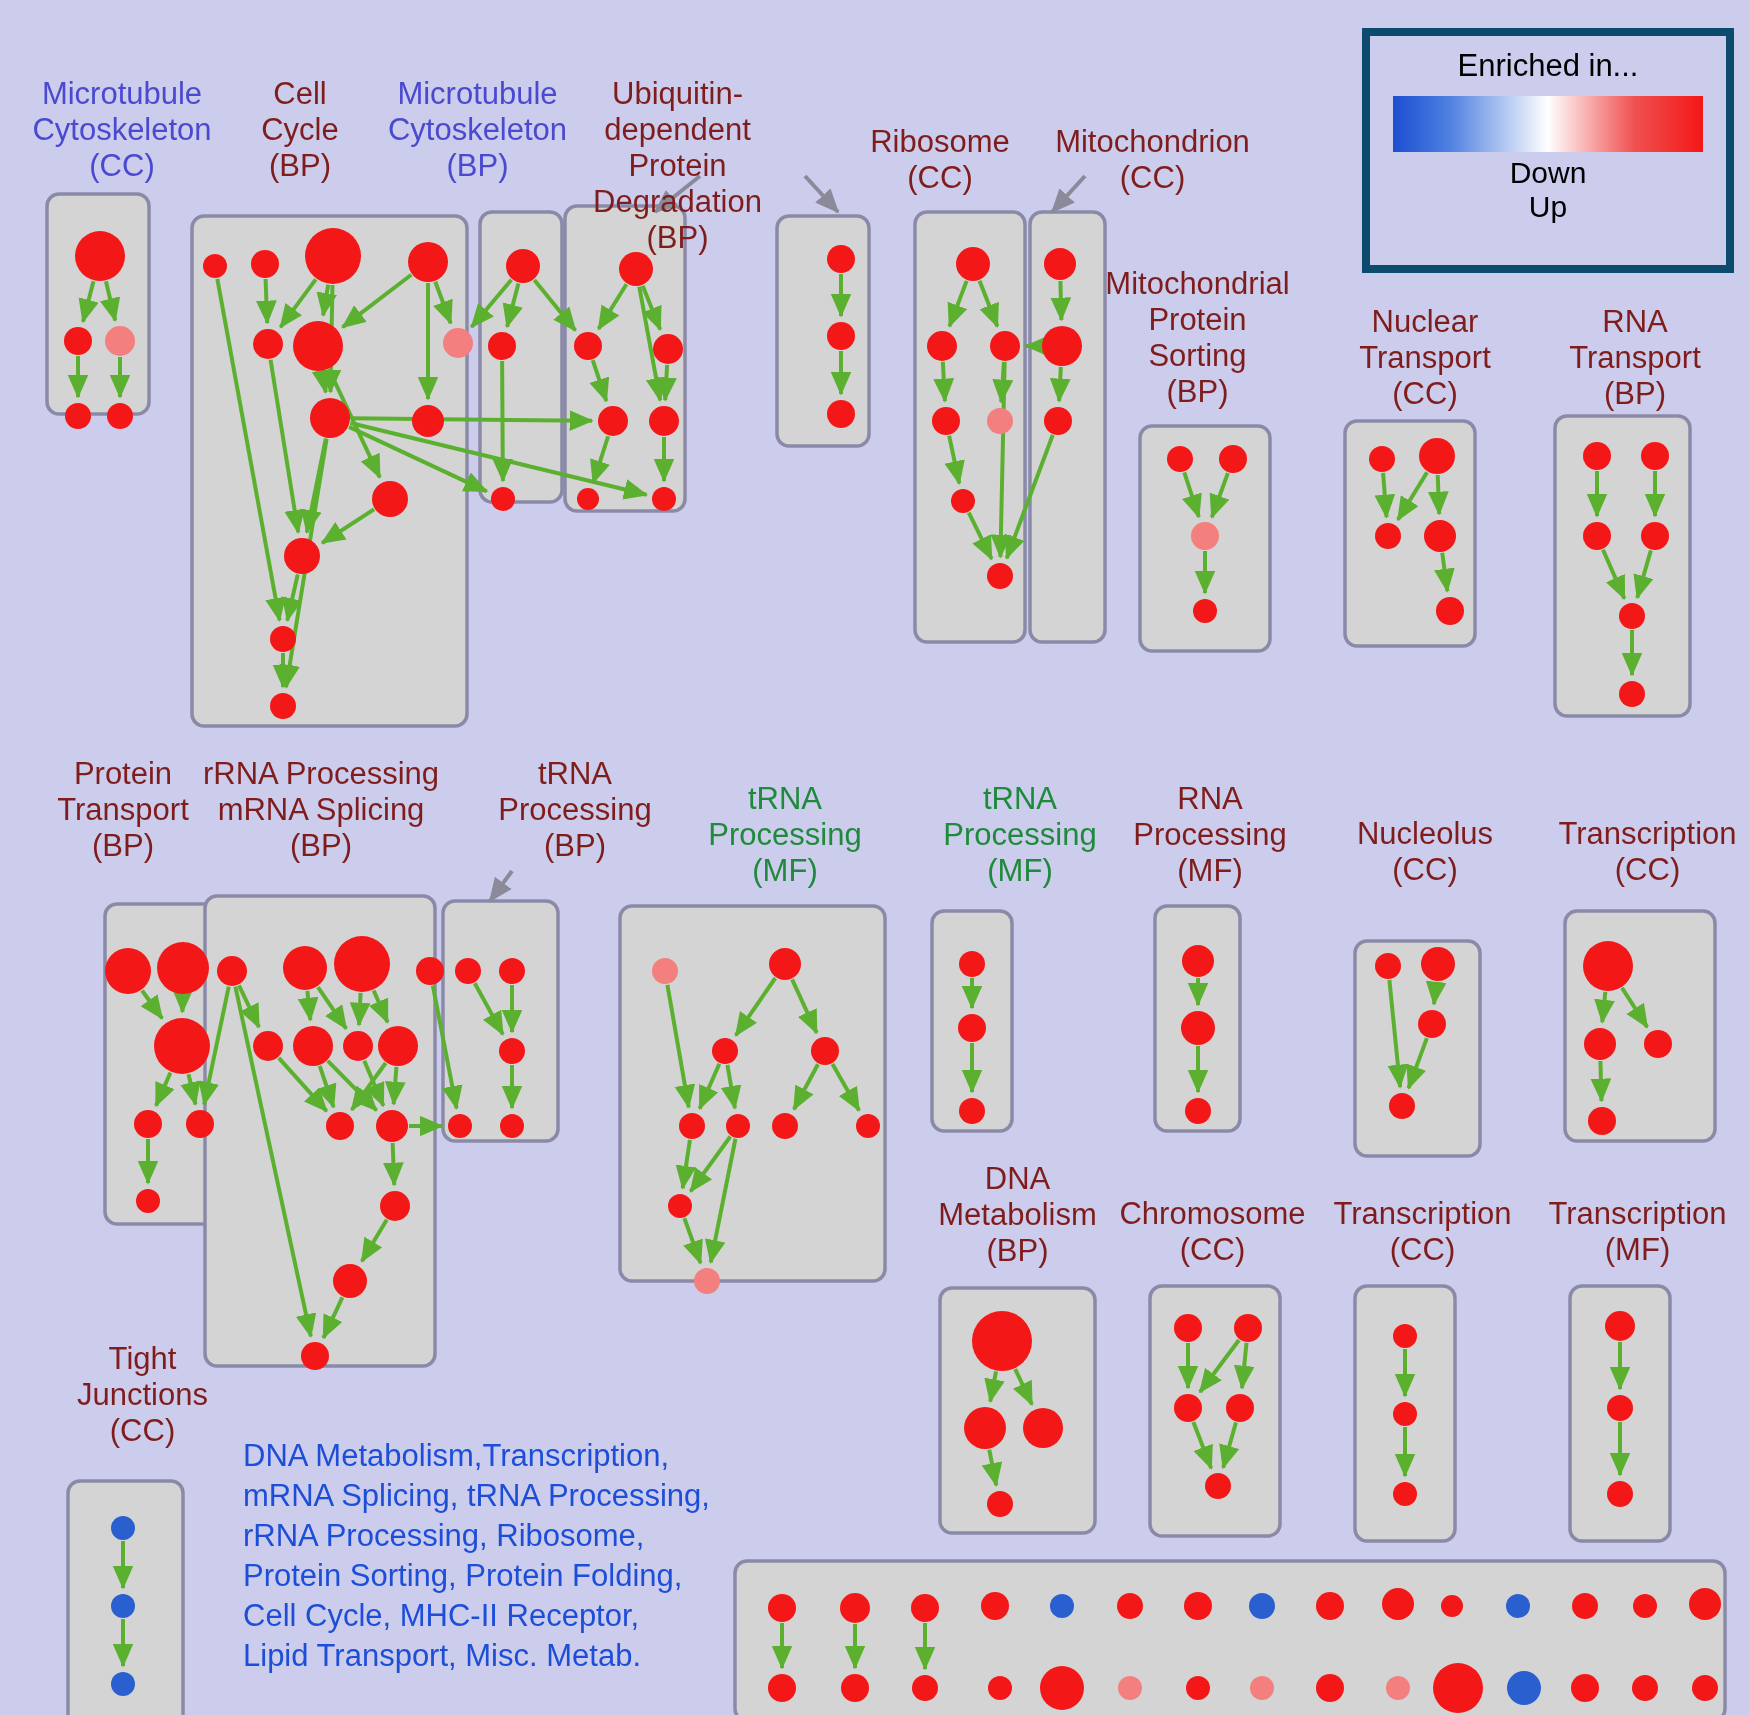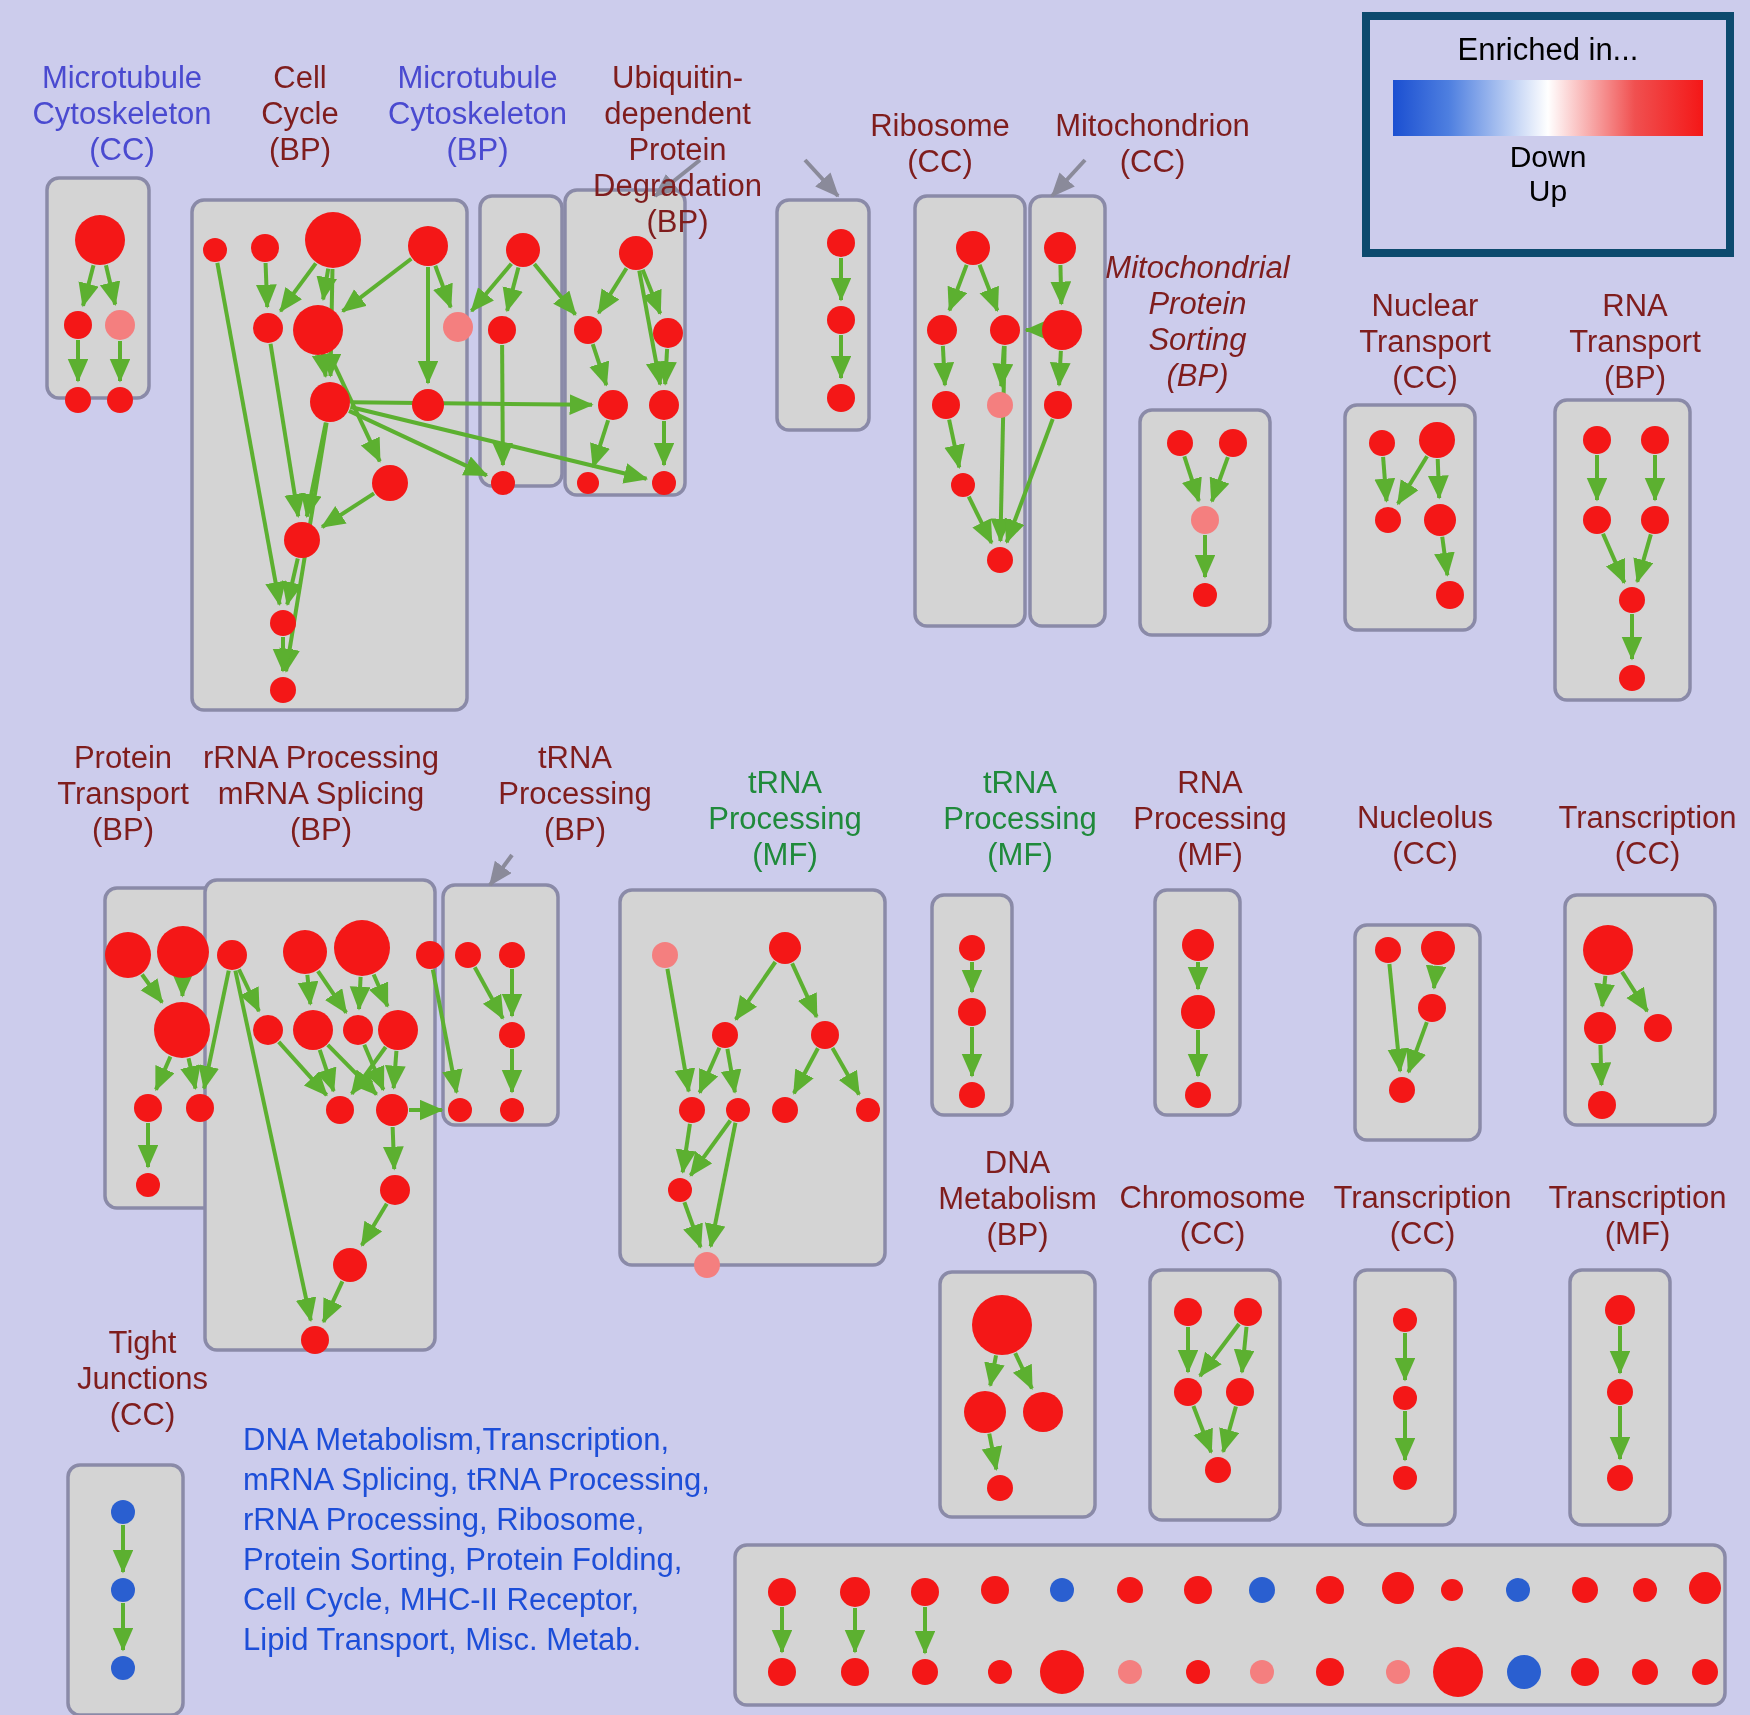--- a/index.html
+++ b/index.html
@@ -3,21 +3,21 @@
 <meta charset="utf-8">
 <style>
   html,body{margin:0;padding:0;}
   body{
     width:1750px;height:1715px;
     background:#ccccec;
     font-family:"Liberation Sans", sans-serif;
     position:relative;
     overflow:hidden;
   }
-  #stage{position:absolute;left:0;top:0;width:1750px;height:1211px;}
+  #stage{position:absolute;left:0;top:16px;width:1750px;height:1211px;}
   svg#net{position:absolute;left:0;top:0;width:1750px;height:1715px;}
   .label{
     position:absolute;
     text-align:center;
     font-size:31px;
     line-height:36px;
     color:#7f1d1d;
     white-space:pre-line;
   }
   .label.blue{color:#4a4ad0;}
@@ -390,21 +390,21 @@
 (BP)</div>
       <div class="label" style="left: 585px; top: 60px; width: 185px;">Ubiquitin-
 dependent
 Protein
 Degradation
 (BP)</div>
       <div class="label" style="left: 855px; top: 108px; width: 170px;">Ribosome
 (CC)</div>
       <div class="label" style="left: 1040px; top: 108px; width: 225px;">Mitochondrion
 (CC)</div>
-      <div class="label" style="left: 1090px; top: 250px; width: 215px; font-style: italic;">Mitochondrial
+      <div class="label" style="left: 1090px; top: 250px; width: 215px;">Mitochondrial
 Protein
 Sorting
 (BP)</div>
       <div class="label" style="left: 1335px; top: 288px; width: 180px;">Nuclear
 Transport
 (CC)</div>
       <div class="label" style="left: 1545px; top: 288px; width: 180px;">RNA
 Transport
 (BP)</div>
       <div class="label" style="left: 38px; top: 740px; width: 170px;">Protein

